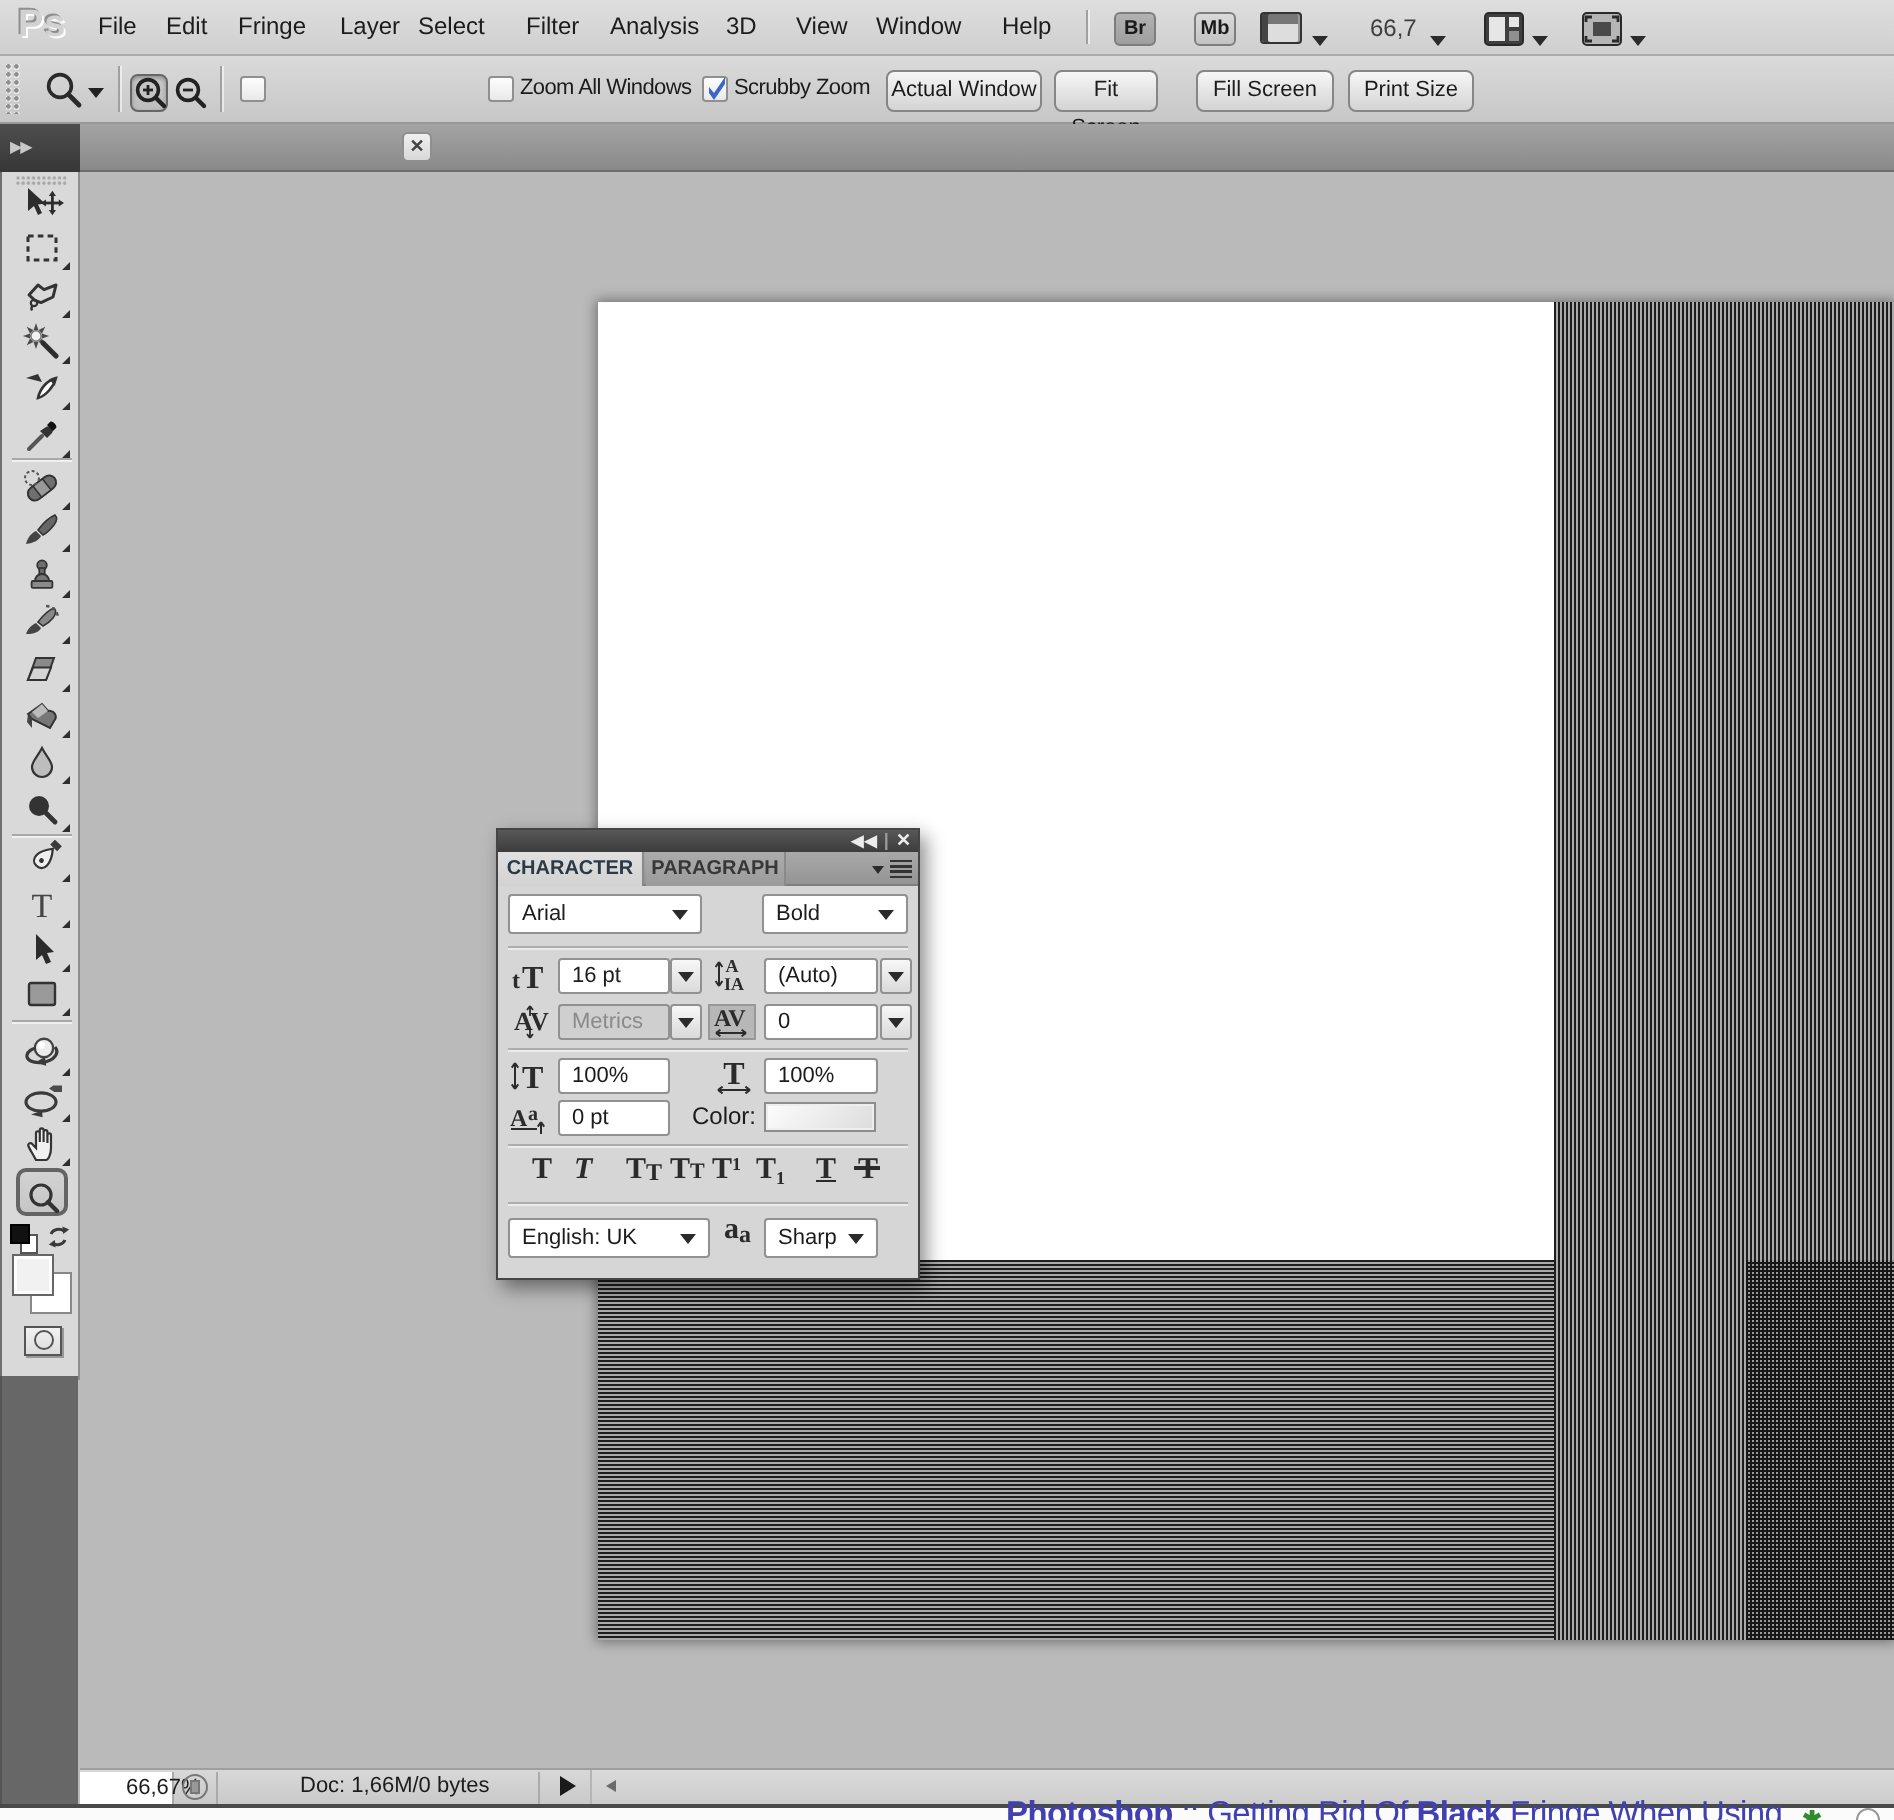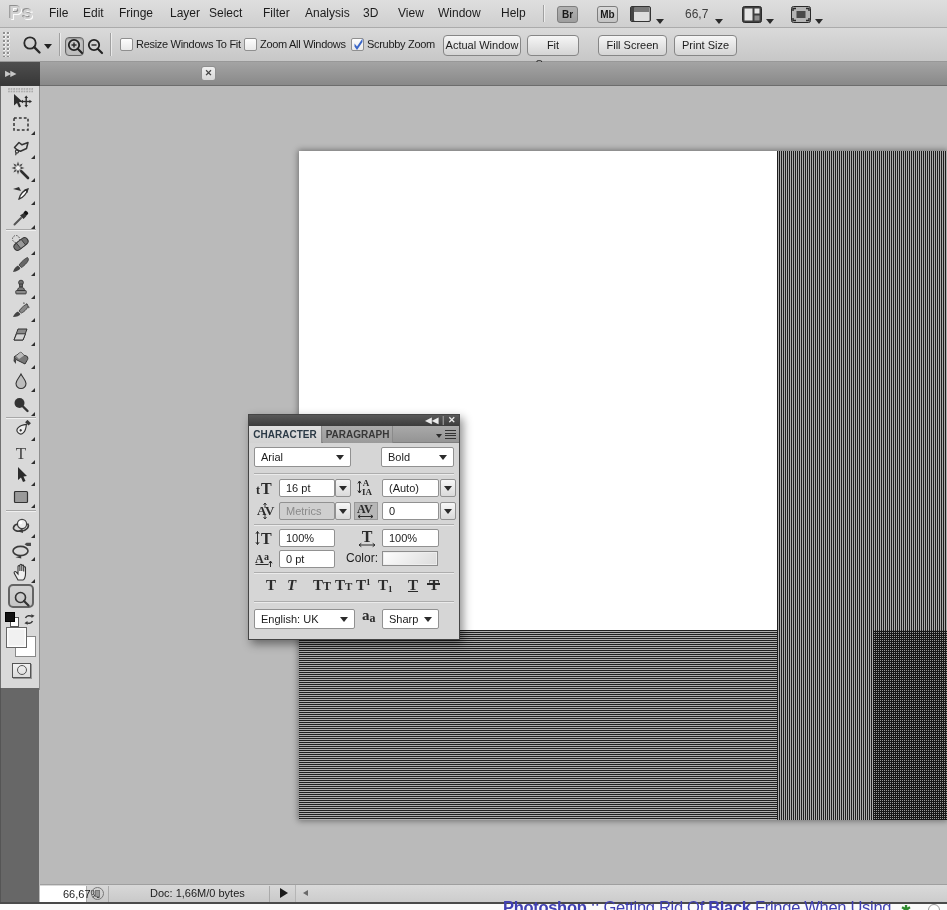--- a/index.html
+++ b/index.html
@@ -100,21 +100,20 @@
         <line x1="8" y1="5.5" x2="8" y2="10.5" stroke="#222" stroke-width="1.4"></line>
         <line x1="12" y1="12" x2="16" y2="16" stroke="#222" stroke-width="2.2" stroke-linecap="round"></line>
       </svg></div>
   <div class="abs" style="left:86px;top:9px"><svg width="18" height="19" viewBox="0 0 18 19">
         <circle cx="8" cy="8" r="5.2" fill="none" stroke="#222" stroke-width="1.8"></circle>
         <line x1="5.5" y1="8" x2="10.5" y2="8" stroke="#222" stroke-width="1.4"></line>
         <line x1="12" y1="12" x2="16" y2="16" stroke="#222" stroke-width="2.2" stroke-linecap="round"></line>
       </svg></div>
   <div class="abs vsep" style="left:110px;top:5px;height:23px"></div>
   <div class="abs cb" style="left:120px"></div>
-  <div class="abs cblabel" style="left:136px">Resize Windows To Fit</div>
   <div class="abs cb" style="left:244px"></div>
   <div class="abs cblabel" style="left:260px">Zoom All Windows</div>
   <div class="abs cb" style="left:351px"></div>
   <div class="abs" style="left:352px;top:9px"><svg width="13" height="14" viewBox="0 0 13 14">
         <path d="M2.5 6.5 L5 9.5 L10.5 1.5 L10.5 5 L5 13 L2.5 9.5 Z" fill="#3a66c8"></path>
       </svg></div>
   <div class="abs cblabel" style="left:367px">Scrubby Zoom</div>
   <div class="abs obtn" style="left:443px;width:78px">Actual Window</div>
   <div class="abs obtn" style="left:527px;width:52px">Fit Screen</div>
   <div class="abs obtn" style="left:598px;width:69px">Fill Screen</div>

